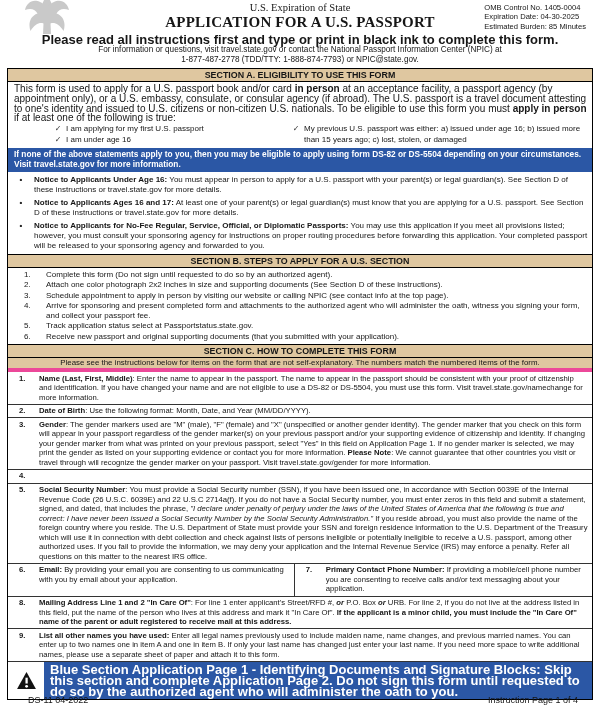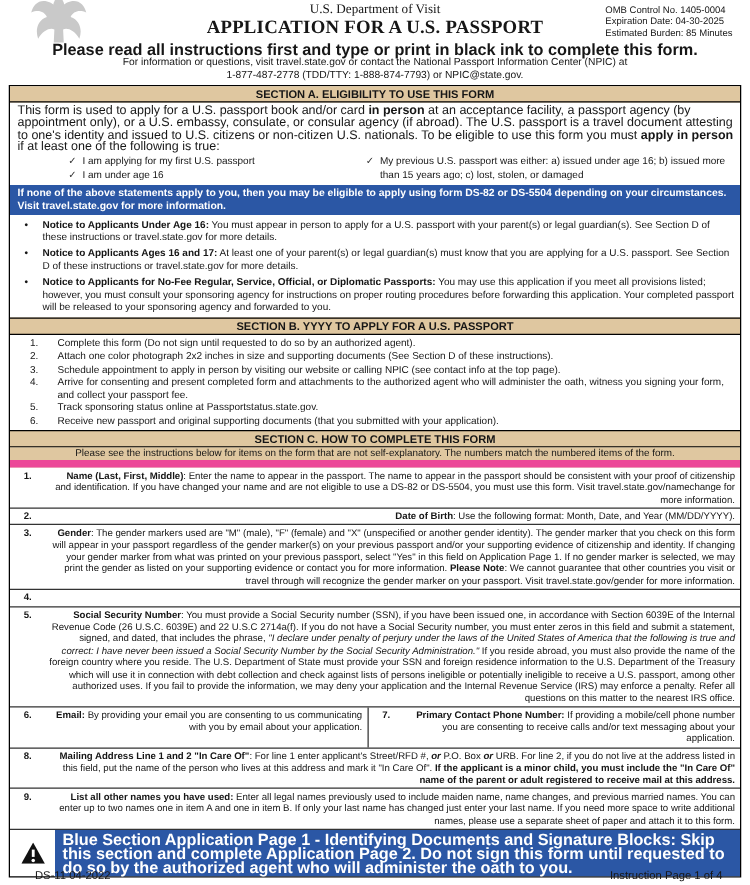--- a/index.html
+++ b/index.html
@@ -50,28 +50,28 @@
   .notice{display:flex;margin-bottom:3px;}
   .notice:last-child{margin-bottom:1px;}
   .bullet{width:26px;flex-shrink:0;text-align:center;font-weight:bold;}
   .notice-text{flex:1;}
   .steps{font-size:8px;line-height:10.3px;padding:2px 4px 2px 0;}
   .step{display:flex;}
   .snum{width:22px;padding-left:16px;flex-shrink:0;}
   .step-text{flex:1;}
   .sec-sub{
     background:var(--tan);font-size:7.9px;line-height:10px;text-align:center;
-    border-bottom:6px solid #ec4899;padding:0 2px;
+    border-bottom:4px solid #ec4899;padding:0 2px;
   }
   
   .items{font-size:7.7px;line-height:9.55px;}
   .item{display:flex;border-top:1px solid #333;padding:1.5px 4px 1.5px 0;}
   .item.no-top{border-top:none;}
   .inum{width:20px;padding-left:11px;flex-shrink:0;font-weight:bold;}
-  .itext{flex:1;text-align:right;}
+  .itext{flex:1;}
   .duo{display:flex;border-top:1px solid #333;}
   .duo-cell{display:flex;width:49%;padding:1.5px 4px 1.5px 0;}
   .duo-cell.right{width:51%;border-left:1px solid #333;}
   .warn-row{display:flex;border-top:1px solid #333;align-items:stretch;}
   .warn-cell{width:36px;flex-shrink:0;display:flex;align-items:center;justify-content:center;}
   .warn-banner{
     flex:1;background:var(--banner_blue);color:#fff;font-weight:bold;
     font-size:13px;line-height:11px;padding:2px 6px;
   }
   
@@ -92,21 +92,21 @@
   <div class="hdr">
     <div class="seal">
       <svg width="46" height="42" viewBox="0 0 46 42">
         <g fill="#c9c9c9">
           <ellipse cx="23" cy="11" rx="4.5" ry="6.5"></ellipse>
           <path d="M23 13 C12 2 3 7 1 16 C7 13.5 11.5 15.5 13.5 19.5 C6 22 4 30 6.5 37 C10.5 30.5 15.5 28 19.5 29.5 L19 40 L27 40 L26.5 29.5 C30.5 28 35.5 30.5 39.5 37 C42 30 40 22 32.5 19.5 C34.5 15.5 39 13.5 45 16 C43 7 34 2 23 13 Z"></path>
         </g>
       </svg>
     </div>
     <div class="hdr-center">
-      <div class="agency">U.S. Department of Visit</div>
+      <div class="agency">U.S. Expiration of State</div>
       <div class="form-title">APPLICATION FOR A U.S. PASSPORT</div>
     </div>
     <div class="omb">
       <div>OMB Control No. 1405-0004</div>
       <div>Expiration Date: 04-30-2025</div>
       <div>Estimated Burden: 85 Minutes</div>
     </div>
   </div>
   <div class="read-note">Please read all instructions first and type or print in black ink to complete this form.</div>
   <div class="info-line">For information or questions, visit travel.state.gov or contact the National Passport Information Center (NPIC) at</div>
@@ -143,41 +143,41 @@
       <div class="notice">
         <span class="bullet">•</span>
         <span class="notice-text"><span class="b">Notice to Applicants Ages 16 and 17:</span><span> At least one of your parent(s) or legal guardian(s) must know that you are applying for a U.S. passport. See Section D of these instructions or travel.state.gov for more details.</span></span>
       </div>
       <div class="notice">
         <span class="bullet">•</span>
         <span class="notice-text"><span class="b">Notice to Applicants for No-Fee Regular, Service, Official, or Diplomatic Passports:</span><span> You may use this application if you meet all provisions listed; however, you must </span><span class="u">consult your sponsoring agency for instructions on proper routing procedures</span><span> before forwarding this application. Your completed passport will be released to your sponsoring agency and forwarded to you.</span></span>
       </div>
     </div>
 
-    <div class="sec-hdr">SECTION B. YYYY TO APPLY FOR A U.S. PASSPORT</div>
+    <div class="sec-hdr">SECTION B. STEPS TO APPLY FOR A U.S. SECTION</div>
     <div class="steps">
       <div class="step">
         <span class="snum">1.</span>
         <span class="step-text">Complete this form (Do not sign until requested to do so by an authorized agent).</span>
       </div>
       <div class="step">
         <span class="snum">2.</span>
         <span class="step-text">Attach one color photograph 2x2 inches in size and supporting documents (See Section D of these instructions).</span>
       </div>
       <div class="step">
         <span class="snum">3.</span>
         <span class="step-text">Schedule appointment to apply in person by visiting our website or calling NPIC (see contact info at the top page).</span>
       </div>
       <div class="step">
         <span class="snum">4.</span>
-        <span class="step-text">Arrive for consenting and present completed form and attachments to the authorized agent who will administer the oath, witness you signing your form, and collect your passport fee.</span>
+        <span class="step-text">Arrive for sponsoring and present completed form and attachments to the authorized agent who will administer the oath, witness you signing your form, and collect your passport fee.</span>
       </div>
       <div class="step">
         <span class="snum">5.</span>
-        <span class="step-text">Track sponsoring status online at Passportstatus.state.gov.</span>
+        <span class="step-text">Track application status select at Passportstatus.state.gov.</span>
       </div>
       <div class="step">
         <span class="snum">6.</span>
         <span class="step-text">Receive new passport and original supporting documents (that you submitted with your application).</span>
       </div>
     </div>
 
     <div class="sec-hdr">SECTION C. HOW TO COMPLETE THIS FORM</div>
     <div class="sec-sub">Please see the instructions below for items on the form that are not self-explanatory. The numbers match the numbered items of the form.</div>
 

